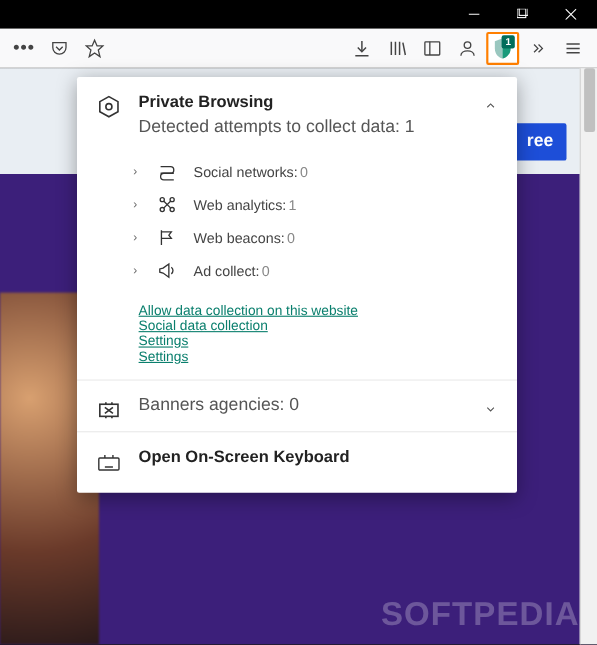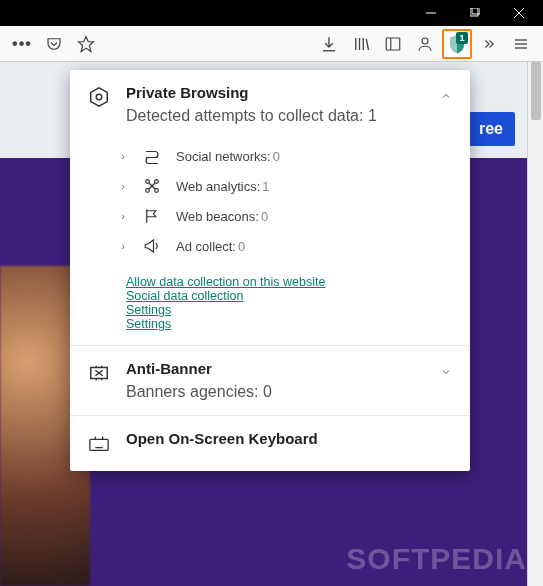--- a/index.html
+++ b/index.html
@@ -232,21 +232,20 @@
       <svg viewBox="0 0 24 24" fill="none" stroke="#333" stroke-width="1.6">
           <rect x="3" y="6" width="18" height="12"></rect>
           <line x1="8" y1="9" x2="16" y2="15"></line>
           <line x1="16" y1="9" x2="8" y2="15"></line>
           <line x1="9" y1="4" x2="9" y2="6"></line>
           <line x1="15" y1="4" x2="15" y2="6"></line>
           <line x1="9" y1="18" x2="9" y2="20"></line>
           <line x1="15" y1="18" x2="15" y2="20"></line>
         </svg>
     </div>
-    <div class="section-title">Anti-Banner</div>
     <div class="section-sub">
       <span>Banners agencies: </span><span>0</span>
     </div>
     <div class="expander">
       <svg width="12" height="12" viewBox="0 0 24 24" fill="none" stroke="#555" stroke-width="2">
           <path d="M6 9l6 6 6-6"></path>
         </svg>
     </div>
   </div>
 

